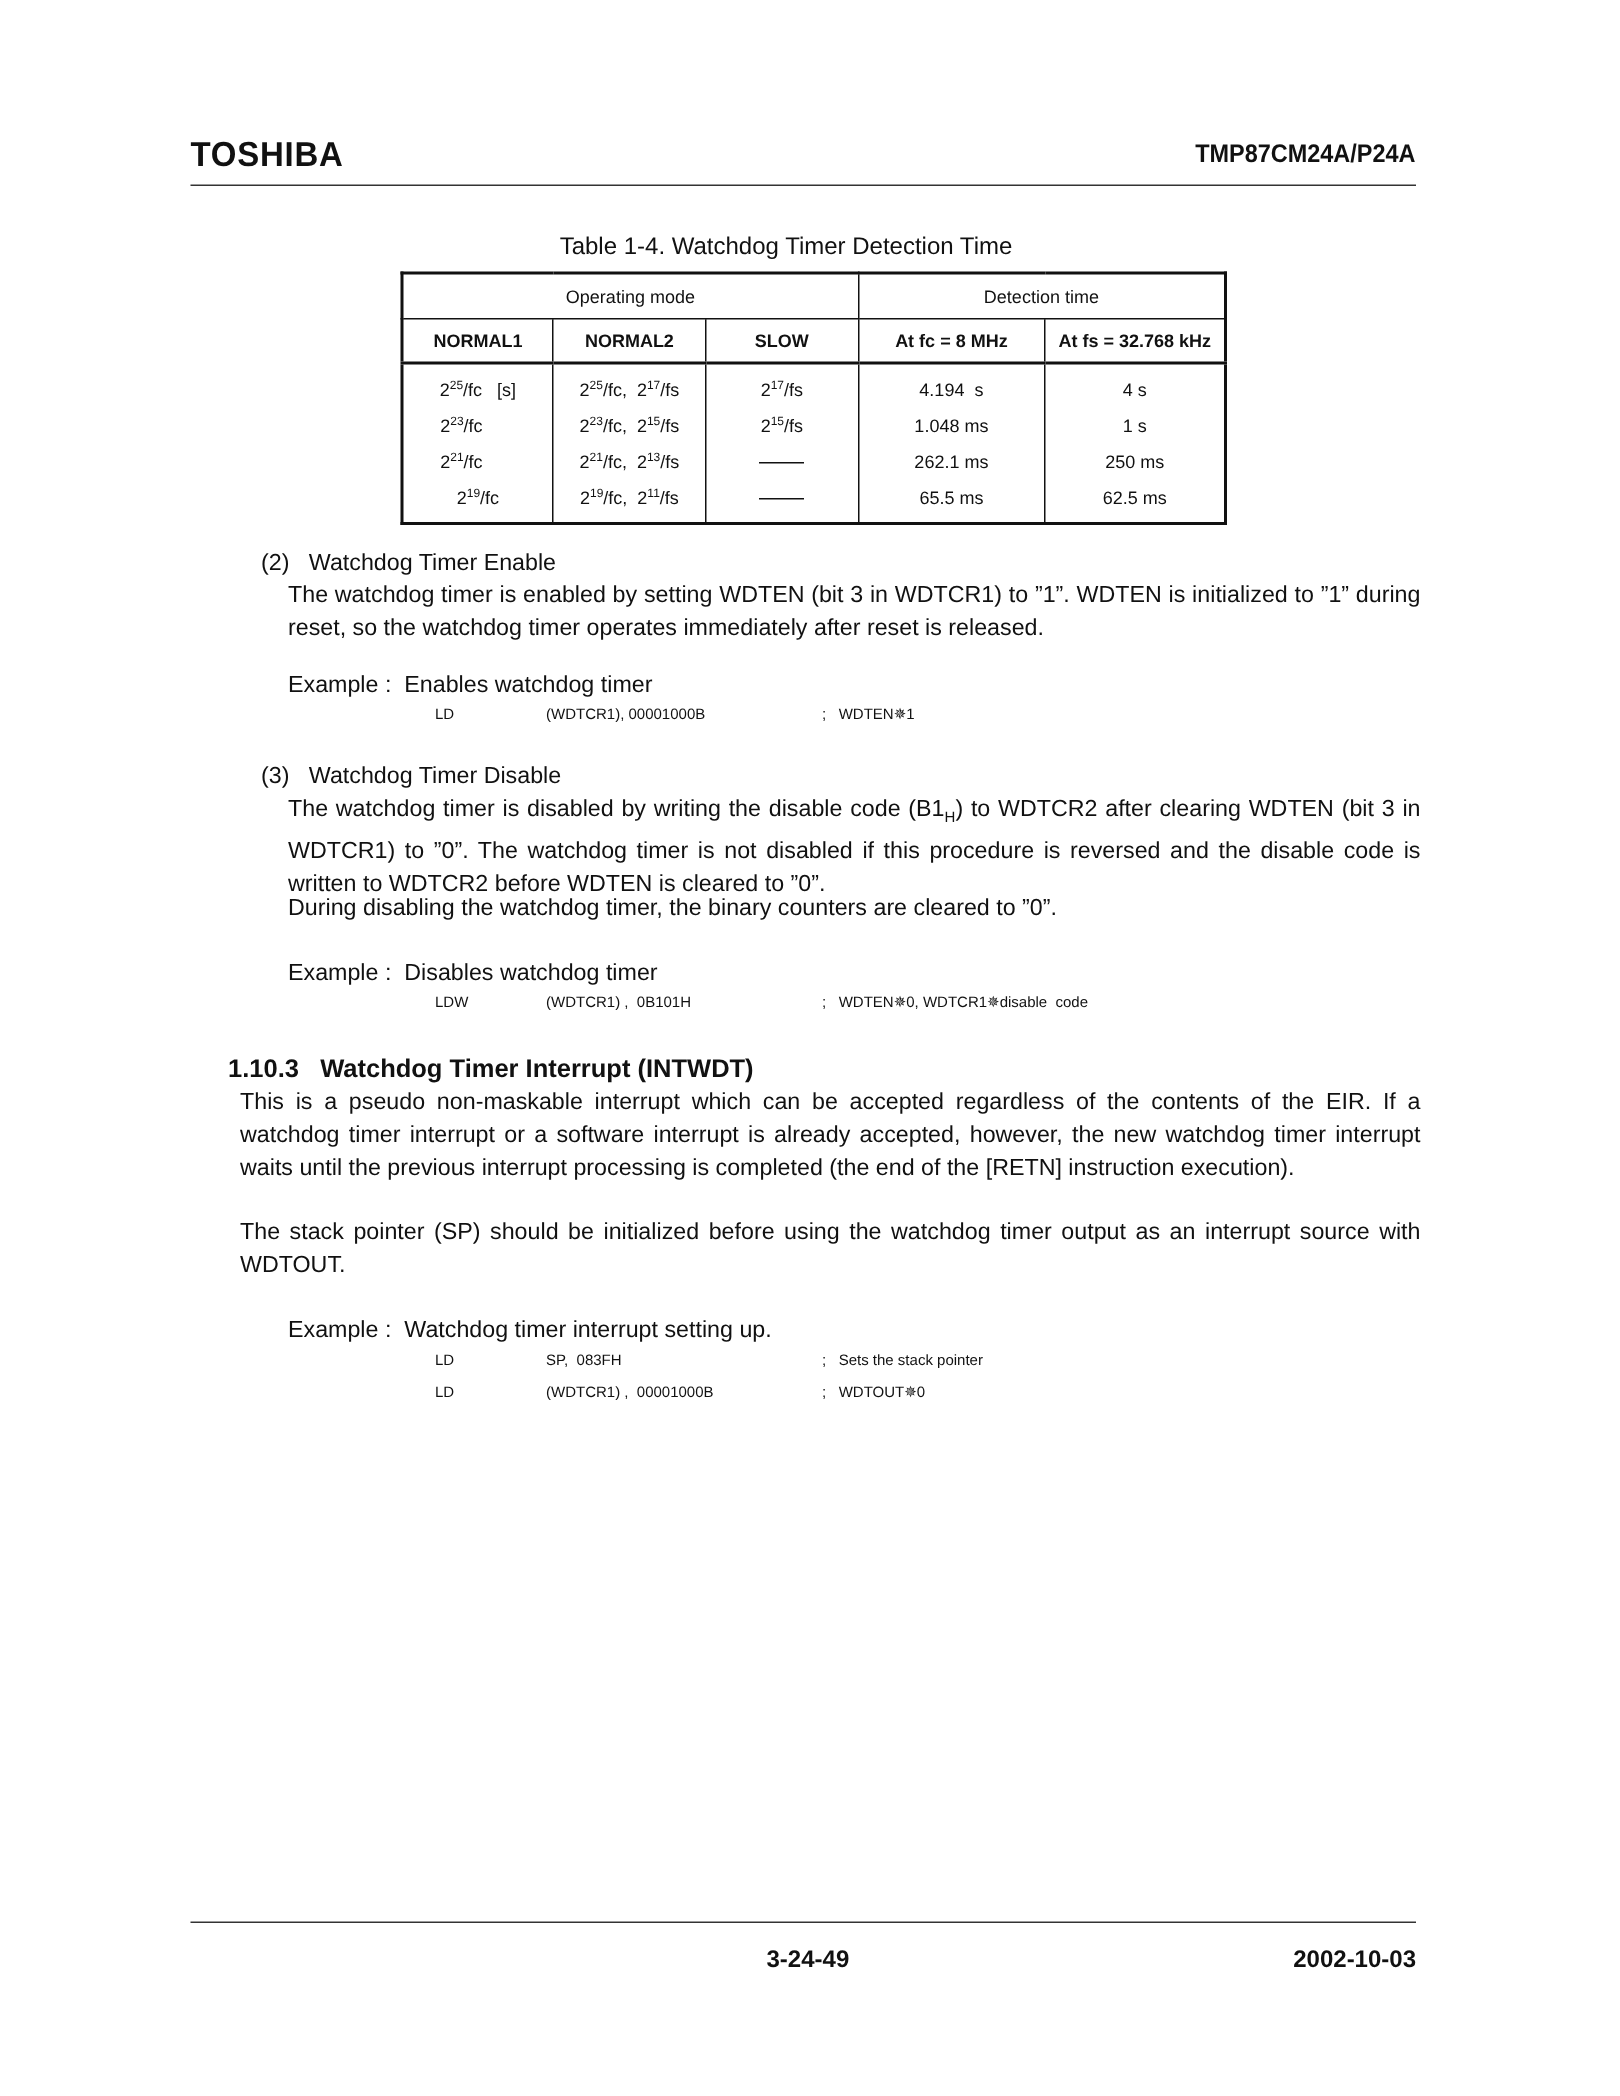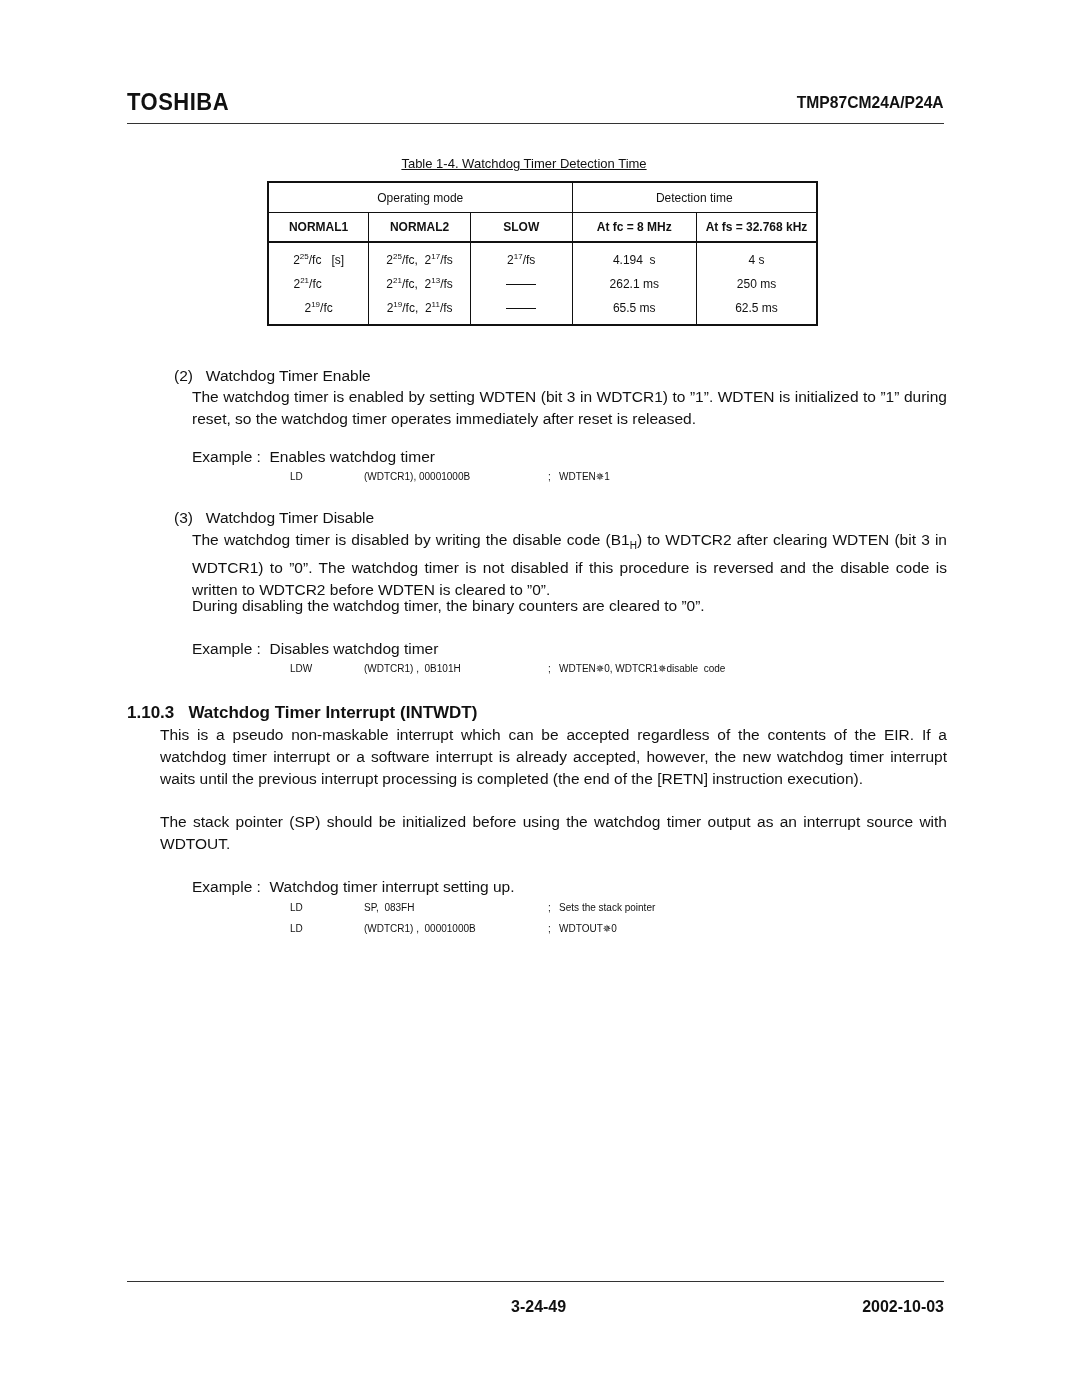--- a/index.html
+++ b/index.html
@@ -13,21 +13,21 @@
       left: 127px; top: 90px; font-size: 22px; font-weight: bold;
       letter-spacing: 0.5px; font-family: "Liberation Sans", sans-serif;
       transform: scaleY(1.05);
     }
     .partno {
       right: 136px; top: 93px; font-size: 17px; font-weight: bold;
       transform: scaleX(0.92); transform-origin: right center;
     }
     .rule { left: 127px; width: 817px; height: 1px; background: #333; }
     .table-title {
-      left: 0; width: 1048px; top: 156px; text-align: center; font-size: 13px; text-decoration: underline;
+      left: 0; width: 1048px; top: 156px; text-align: center; font-size: 16px;
     }
     table.wdt {
       position: absolute; left: 267px; top: 181px; width: 551px;
       border-collapse: collapse; border: 2px solid #111; font-size: 12px;
     }
     table.wdt td {
       border-left: 1px solid #111; border-right: 1px solid #111;
       padding: 0; text-align: center; height: 29px;
     }
     table.wdt tr.h1 td, table.wdt tr.h2 td { border-bottom: 1px solid #111; }
@@ -75,20 +75,27 @@
     <td>At fs = 32.768 kHz</td>
   </tr>
   <tr class="r first">
     <td>2<sup>25</sup>/fc&nbsp;&nbsp;&nbsp;<span>[s]</span></td>
     <td>2<sup>25</sup>/fc,&nbsp; 2<sup>17</sup>/fs</td>
     <td>2<sup>17</sup>/fs</td>
     <td style="white-space:pre">4.194  s</td>
     <td>4 s</td>
   </tr>
   <tr class="r">
+    <td style="padding-right:22px">2<sup>23</sup>/fc</td>
+    <td>2<sup>23</sup>/fc,&nbsp; 2<sup>15</sup>/fs</td>
+    <td>2<sup>15</sup>/fs</td>
+    <td>1.048 ms</td>
+    <td>1 s</td>
+  </tr>
+  <tr class="r">
     <td style="padding-right:22px">2<sup>21</sup>/fc</td>
     <td>2<sup>21</sup>/fc,&nbsp; 2<sup>13</sup>/fs</td>
     <td><span class="dash"></span></td>
     <td>262.1 ms</td>
     <td>250 ms</td>
   </tr>
   <tr class="r last">
     <td style="">2<sup>19</sup>/fc</td>
     <td>2<sup>19</sup>/fc,&nbsp; 2<sup>11</sup>/fs</td>
     <td><span class="dash"></span></td>
@@ -110,21 +117,21 @@
 <div class="abs txt" style="left:174px; top:507px; white-space:pre;">(3)   Watchdog Timer Disable</div>
 <div class="abs txt para just" style="top:529px;"><span>The watchdog timer is disabled by writing the disable code (B1</span><sub style="font-size:10px">H</sub><span>) to WDTCR2 after clearing WDTEN (bit 3 in WDTCR1) to ”0”.  The watchdog timer is not disabled if this procedure is reversed and the disable code is written to WDTCR2 before WDTEN is cleared to ”0”.</span></div>
 <div class="abs txt" style="left:192px; top:595px; width:755px;">During disabling the watchdog timer, the binary counters are cleared to ”0”.</div>
 <div class="abs txt" style="left:192px; top:638px; white-space:pre;">Example :  Disables watchdog timer</div>
 <div class="abs code" style="top:663px; left:0; width:1080px; height:16px;">
   <span style="left:290px">LDW</span>
   <span style="left:364px; white-space:pre">(WDTCR1) ,  0B101H</span>
   <span style="left:548px; white-space:pre">;   WDTEN✵0, WDTCR1✵disable  code</span>
 </div>
 
-<div class="abs heading" style="top:703px; white-space:pre;">1.10.3   Watchdog Timer Interrupt (INTWDT)</div>
+<div class="abs heading" style="top:703px; white-space:pre;margin-left:25px;">1.10.3   Watchdog Timer Interrupt (INTWDT)</div>
 <div class="abs txt para2 just" style="top:724px;">This is a pseudo non-maskable interrupt which can be accepted regardless of the contents of the EIR.  If a watchdog timer interrupt or a software interrupt is already accepted, however, the new watchdog timer interrupt waits until the previous interrupt processing is completed (the end of the [RETN] instruction execution).</div>
 <div class="abs txt para2 just" style="top:811px;">The stack pointer (SP) should be initialized before using the watchdog timer output as an interrupt source with WDTOUT.</div>
 <div class="abs txt" style="left:192px; top:876px; white-space:pre;">Example :  Watchdog timer interrupt setting up.</div>
 <div class="abs code" style="top:902px; left:0; width:1080px; height:16px;">
   <span style="left:290px">LD</span>
   <span style="left:364px; white-space:pre">SP,  083FH</span>
   <span style="left:548px; white-space:pre">;   Sets the stack pointer</span>
 </div>
 <div class="abs code" style="top:923px; left:0; width:1080px; height:16px;">
   <span style="left:290px">LD</span>

